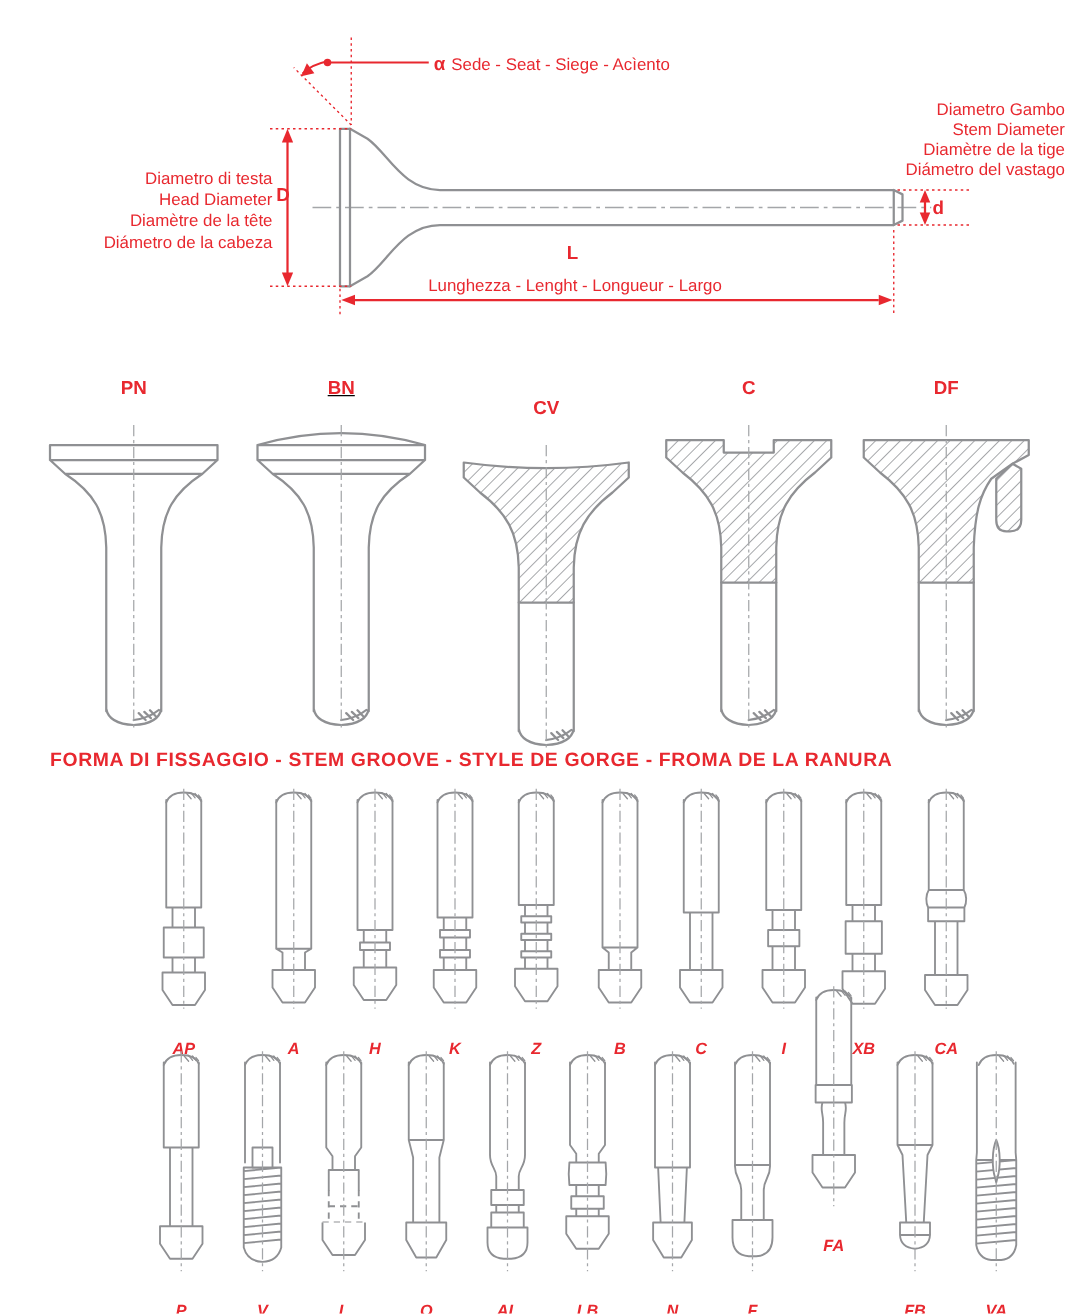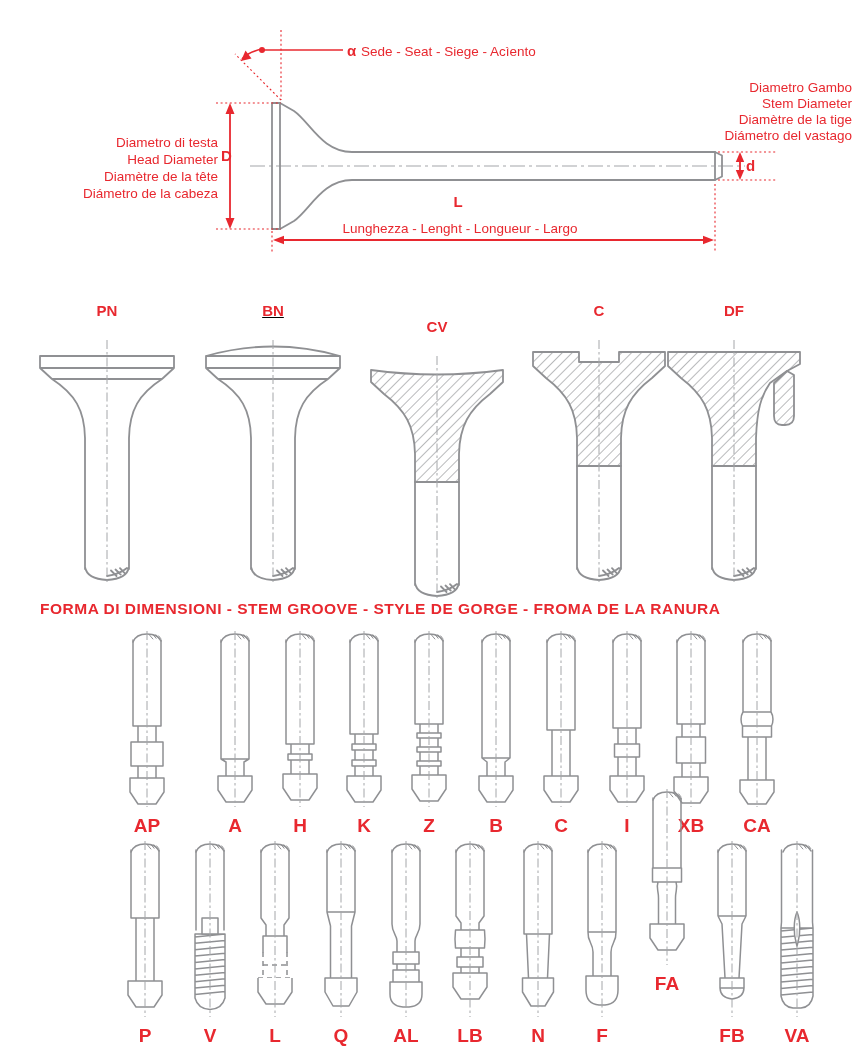--- a/index.html
+++ b/index.html
@@ -5,21 +5,21 @@
   :root{ --accent:#e8282f; --line:#8f9093; }
   html,body{margin:0;padding:0;background:#fff;}
   .page{position:relative;width:860px;height:1051px;background:#fff;overflow:hidden;
         font-family:"Liberation Sans",sans-serif;}
   .sec-title{position:absolute;left:40px;color:var(--accent);font-weight:700;
              font-size:15.5px;letter-spacing:.5px;white-space:nowrap;}
   
   .head-cell{position:absolute;width:160px;text-align:center;}
   .head-label{font-weight:700;font-size:15px;color:var(--accent);margin-bottom:7px;}
   .stem-cell{position:absolute;width:56px;text-align:center;}
-  .fig-label{font-weight:700;font-size:19px;color:var(--accent);margin-top:3px;}
+  .fig-label{font-weight:700;font-size:13px;color:var(--accent);margin-top:18px;font-style:italic;}
   
   .g{stroke:var(--line);stroke-width:1.5;fill:none;stroke-linejoin:round;stroke-linecap:round;}
   .g2{stroke:var(--line);stroke-width:1.8;fill:none;stroke-linejoin:round;stroke-linecap:round;}
   .gf{stroke:var(--line);stroke-width:1.5;fill:#fff;stroke-linejoin:round;}
   .hat{stroke:var(--line);stroke-width:1.8;fill:url(#hh);stroke-linejoin:round;}
   .cl{stroke:#a4a6a9;stroke-width:1;fill:none;stroke-dasharray:9 3 2.5 3;}
   .cl2{stroke:#a4a6a9;stroke-width:1.2;fill:none;stroke-dasharray:15 4 3 4;}
   .dsh{stroke:var(--line);stroke-width:1.5;fill:none;stroke-dasharray:5 4;}
   .th{stroke-width:1;}
   .rd{stroke:var(--accent);fill:none;}
@@ -103,29 +103,29 @@
       <div class="head-cell" style="left: 357px; top: 318px;"><div class="head-label">CV</div><svg width="160" height="258" viewBox="0 0 160 258">
           <path class="hat" d="M14,28Q80,37 146,28V40L133,52C112,68 102.5,84 102,112V140H58V112C57.5,84 48,68 27,52L14,40Z"></path>
           <path class="g2" d="M58,140V243M102,140V243M58,241Q60,253 80,254Q100,253 102,241M80,250Q92,248.5 100,242M84,244.5l5.5,5.5M88.5,243.5l5.2,5M93,242.2l4.4,4.6"></path>
           <path class="cl" d="M80,14V257"></path>
         </svg></div>
       <div class="head-cell" style="left: 519px; top: 302px;"><div class="head-label">C</div><svg width="160" height="258" viewBox="0 0 160 258">
           <path class="hat" d="M14,26H60V36H100V26H146V40L133,52C112,68 102.5,84 102,112V140H58V112C57.5,84 48,68 27,52L14,40Z"></path>
           <path class="g2" d="M58,140V243M102,140V243M58,241Q60,253 80,254Q100,253 102,241M80,250Q92,248.5 100,242M84,244.5l5.5,5.5M88.5,243.5l5.2,5M93,242.2l4.4,4.6"></path>
           <path class="cl" d="M80,14V257"></path>
         </svg></div>
-      <div class="head-cell" style="left: 654px; top: 302px;"><div class="head-label">DF</div><svg width="160" height="258" viewBox="0 0 160 258">
+      <div class="head-cell" style="left: 677px; top: 302px;"><div class="head-label">DF</div><svg width="160" height="258" viewBox="0 0 160 258">
           <path class="hat" d="M14,26H146V38L133,45L116,57C107,70 103,84 102,112V140H58V112C57.5,84 48,68 27,52L14,40Z"></path>
           <path class="hat" d="M133,45L140,49V90Q140,99 131,99H128Q120,99 120,90V57Z"></path>
           <path class="g2" d="M58,140V243M102,140V243M58,241Q60,253 80,254Q100,253 102,241M80,250Q92,248.5 100,242M84,244.5l5.5,5.5M88.5,243.5l5.2,5M93,242.2l4.4,4.6"></path>
           <path class="cl" d="M80,14V257"></path>
         </svg></div>
     </div>
 
-  <div class="sec-title" style="top:600px">FORMA DI DIMENSIONI - STEM GROOVE - STYLE DE GORGE - FROMA DE LA RANURA</div>
+  <div class="sec-title" style="top:600px">FORMA DI FISSAGGIO - STEM GROOVE - STYLE DE GORGE - FROMA DE LA RANURA</div>
   <div id="stem-row1">
       <div class="stem-cell" style="left: 119px; top: 630px;"><svg width="56" height="178" viewBox="0 0 56 178">
           <path class="g" d="M14,12Q17,4 28,4Q39,4 42,11"></path>
           <path class="g th" d="M30.5,5l3.4,4M33.8,4.3l3.3,4M37,4.8l2.9,3.6M39.7,5.9l2.1,2.7"></path>
           <path class="g" d="M14,10V96M42,10V96M14,96H42M19,96V112M37,96V112M12,112H44M12,112V136M44,112V136M12,136H44M19,136V148M37,136V148"></path>
           <path class="gf" d="M11,148H45V162L37,174H19L11,162Z"></path>
           <path class="cl" d="M28,1V177"></path>
         </svg><div class="fig-label">AP</div></div>
       <div class="stem-cell" style="left: 207px; top: 630px;"><svg width="56" height="178" viewBox="0 0 56 178">
           <path class="g" d="M14,12Q17,4 28,4Q39,4 42,11"></path>

